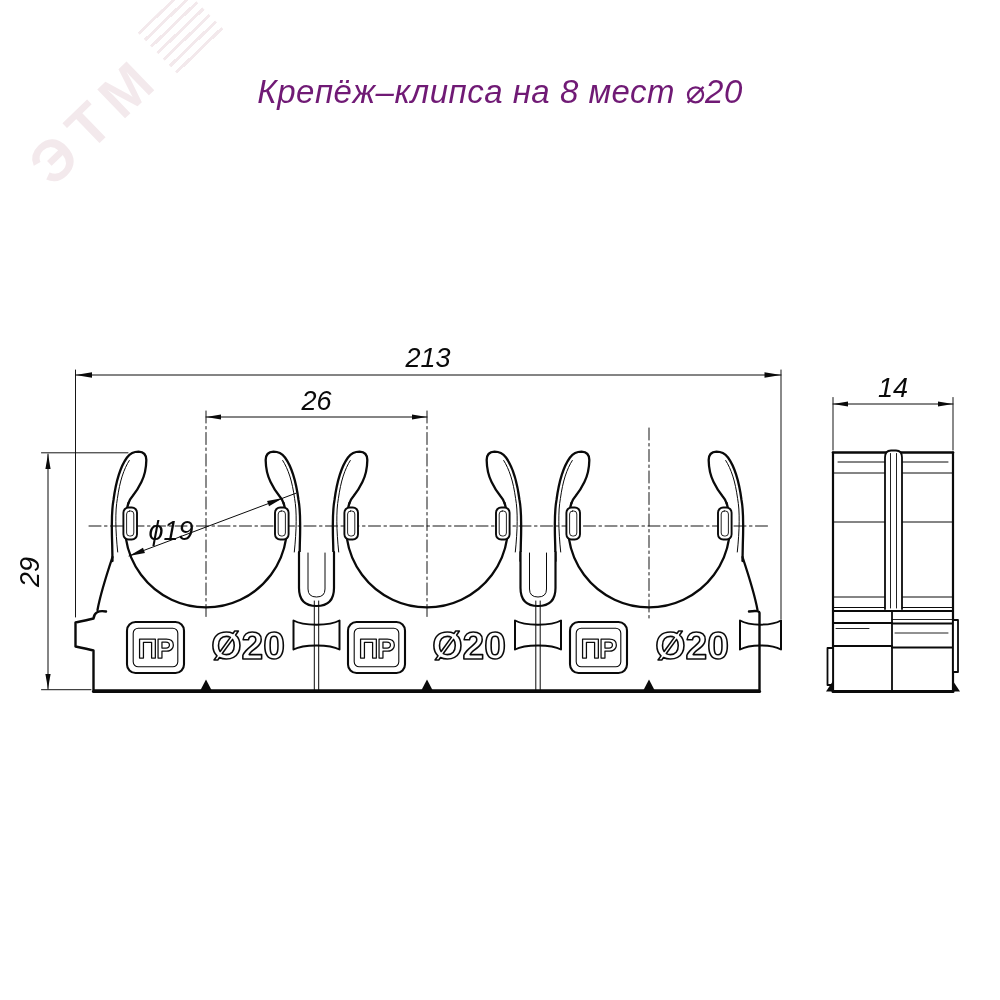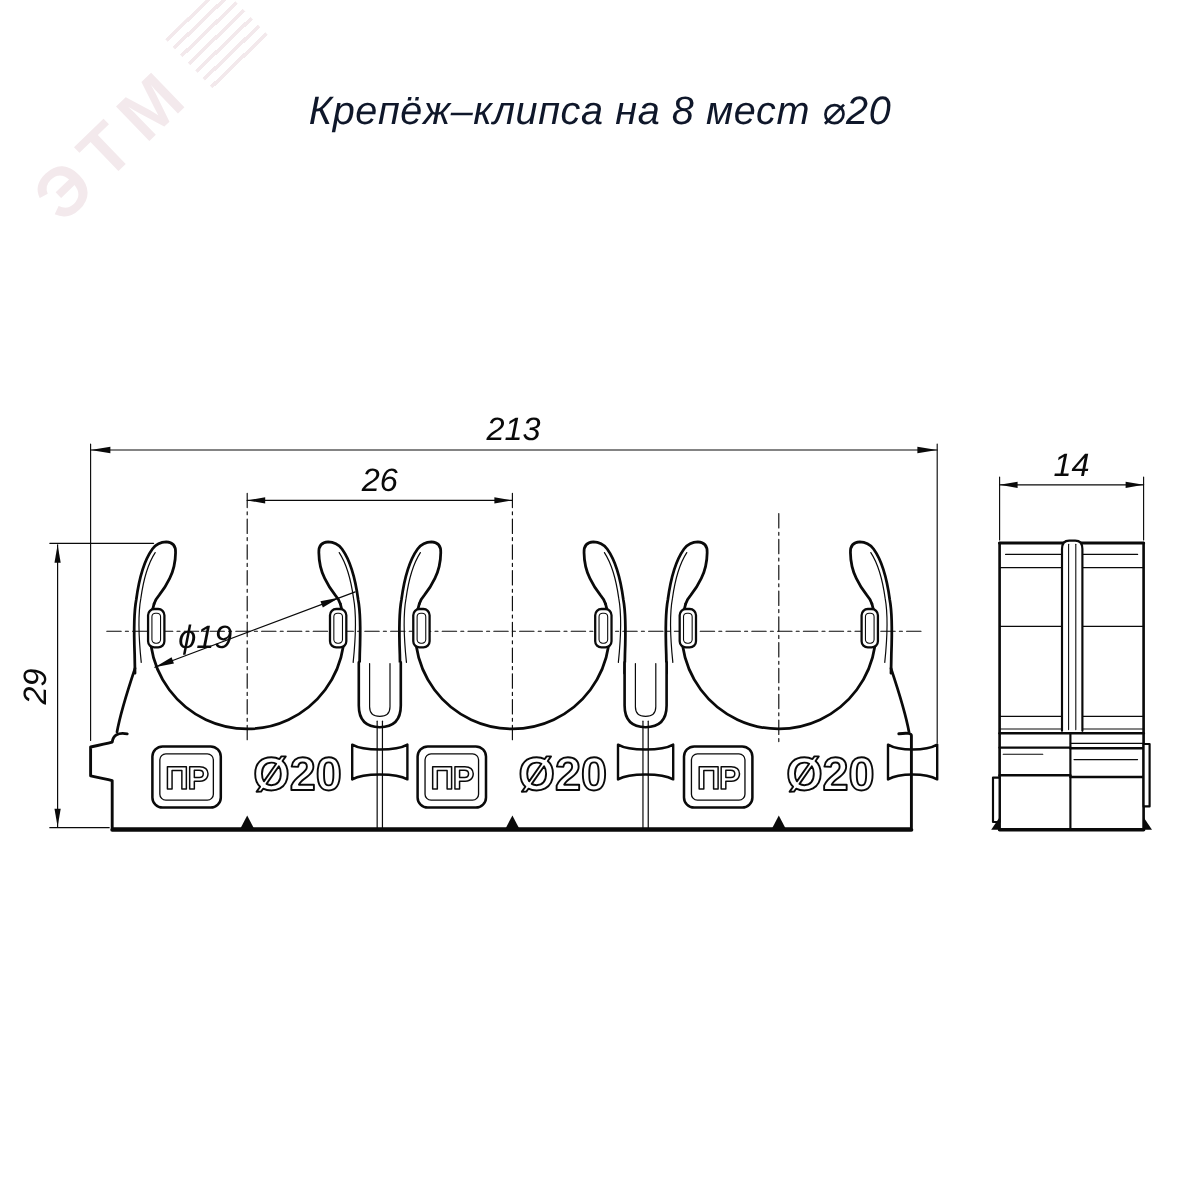--- a/index.html
+++ b/index.html
@@ -4,21 +4,21 @@
 <style>
   html,body{margin:0;padding:0;background:#ffffff;}
   .page{position:relative;width:1000px;height:1000px;background:#fff;overflow:hidden;
         font-family:"Liberation Sans","DejaVu Sans",sans-serif;}
   .watermark{position:absolute;left:16px;top:150px;transform:rotate(-44deg);transform-origin:0 0;
              display:flex;align-items:flex-end;gap:14px;pointer-events:none;}
   .wm-text{font-size:58px;font-weight:bold;color:#f3e9ec;letter-spacing:10px;line-height:1;}
   .wm-emblem{width:64px;height:58px;margin-bottom:4px;
              background:repeating-linear-gradient(180deg,#f3e9ec 0 3px,transparent 3px 9px);}
   .title{position:absolute;left:0;right:0;top:72px;text-align:center;
-         font-style:italic;font-size:33px;color:#0f172a;letter-spacing:0.5px;}
+         font-style:italic;font-size:33px;color:#701a75;letter-spacing:0.5px;}
   svg{position:absolute;left:0;top:0;}
   svg text{font-family:"Liberation Sans","DejaVu Sans",sans-serif;}
   .dimtxt{font-style:italic;font-size:27px;fill:#0a0a0a;}
   .moldtxt{font-weight:bold;font-size:39px;fill:none;stroke:#0a0a0a;stroke-width:1.6;}
   .logotxt{font-weight:bold;font-size:27px;fill:none;stroke:#0a0a0a;stroke-width:1.25;letter-spacing:-1px;}
 </style>
 </head>
 <body>
 
 <div class="page">

